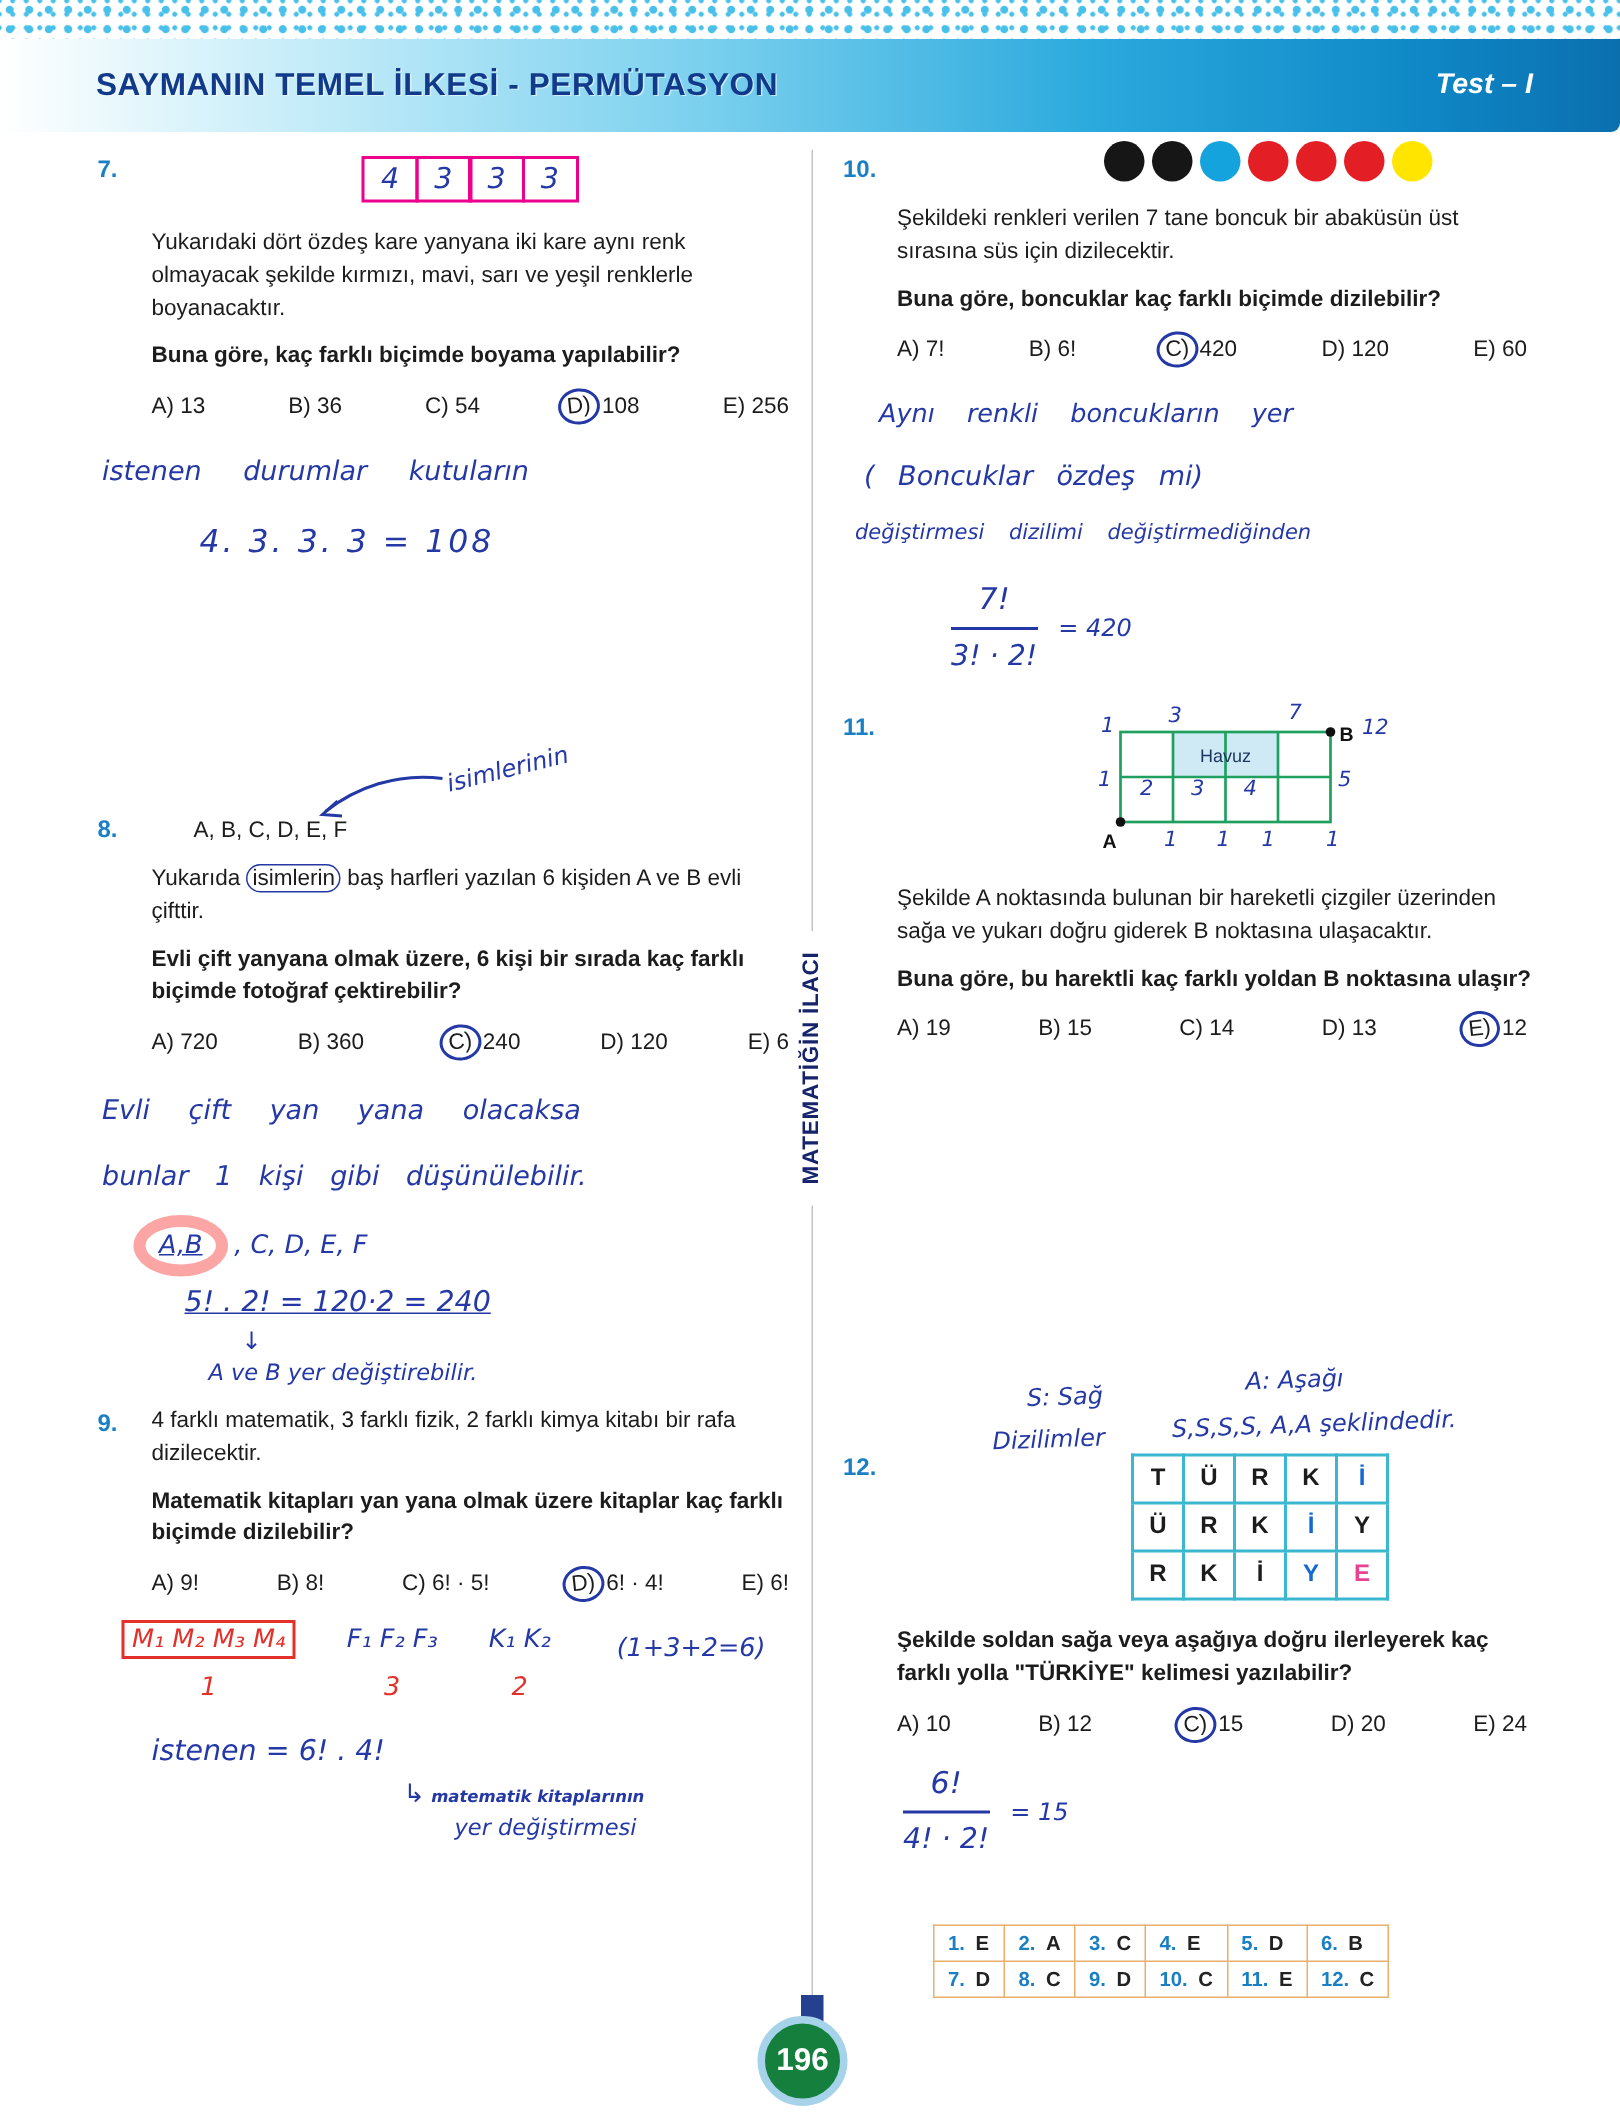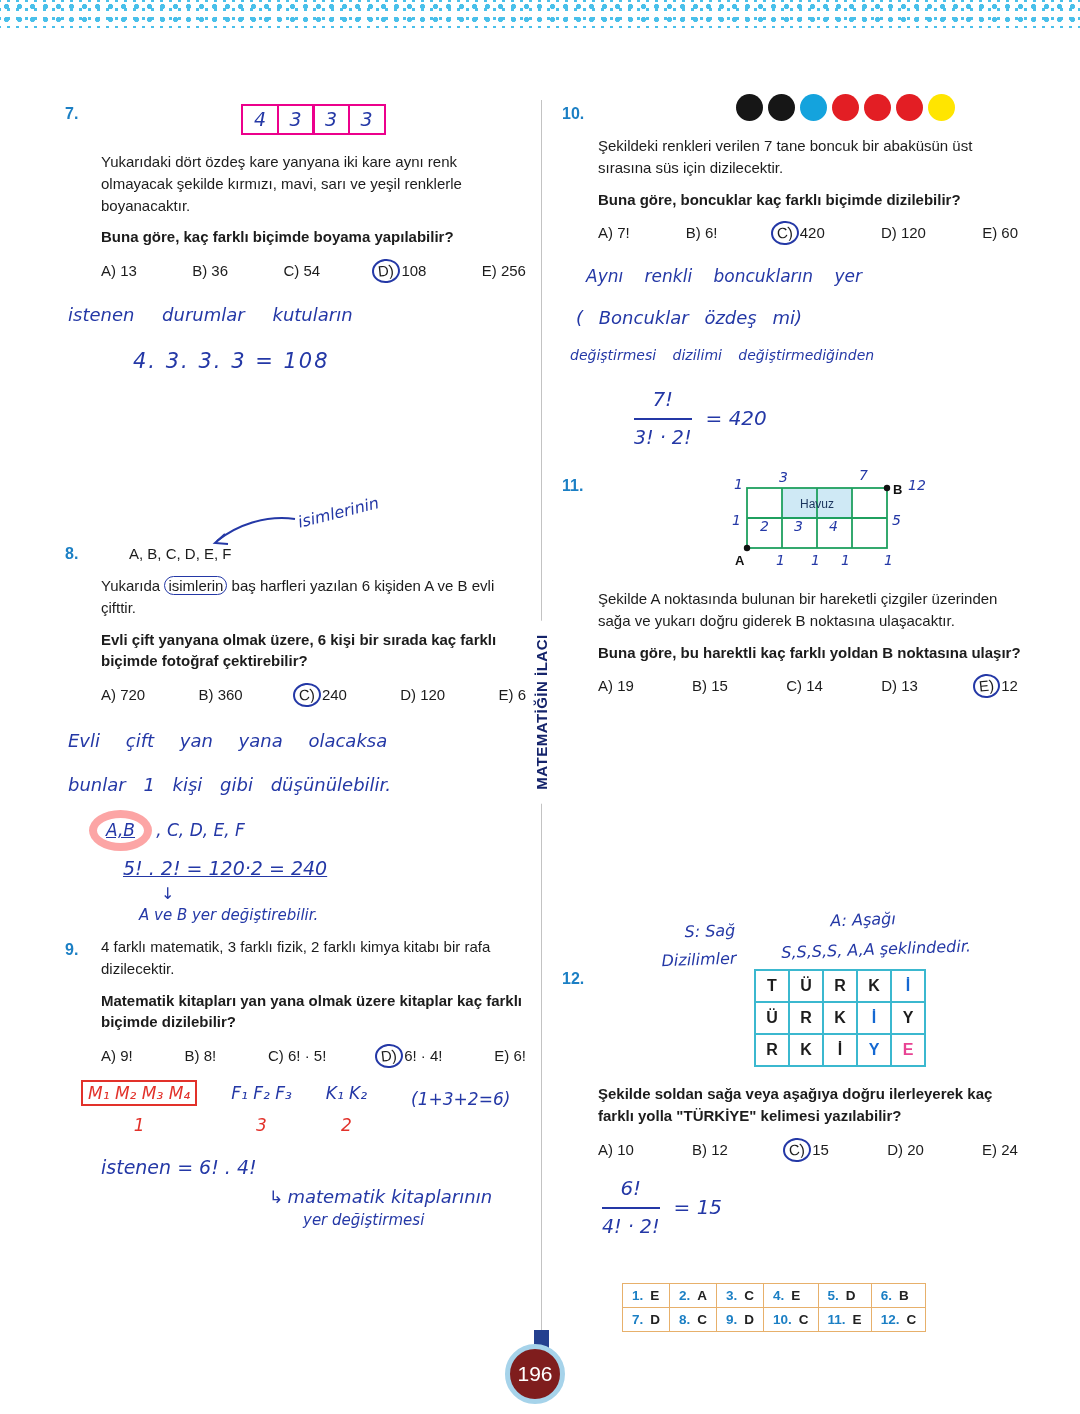--- a/index.html
+++ b/index.html
@@ -20,22 +20,22 @@
     text-shadow:1px 1px 0 rgba(255,255,255,.55); }
   .h-test { color:#fff; font-weight:bold; font-style:italic; font-size:19px; }
 
   
   .divider { position:absolute; left:541px; top:100px; width:1px; height:1240px; background:#c3c3c3; }
   .watermark { position:absolute; left:541px; top:712px; transform:translate(-50%,-50%) rotate(-90deg);
     background:#fff; padding:5px 14px; color:#15246b; font-weight:bold; font-size:15px;
     letter-spacing:.5px; white-space:nowrap; }
   .badge-tab { position:absolute; left:534px; top:1330px; width:15px; height:18px; background:#24408f; }
   .badge { position:absolute; left:505px; top:1344px; width:60px; height:60px; border-radius:50%;
-    background:#7f1d1d; border:5px solid #a6d3ea; display:flex; align-items:center; justify-content:center;
-    color:#fff; font-weight:normal; font-size:21px; }
+    background:#15803d; border:5px solid #a6d3ea; display:flex; align-items:center; justify-content:center;
+    color:#fff; font-weight:bold; font-size:21px; }
 
   
   .col { position:absolute; top:100px; }
   .col-left { left:65px; width:467px; }
   .col-right { left:562px; width:462px; }
   .qblock { position:absolute; left:0; width:100%; padding-left:36px; font-size:15px; line-height:1.45; }
   .q7b  { top:0; }   .q8b  { top:440px; } .q9b { top:836px; }
   .q10b { top:0; }   .q11b { top:372px; } .q12b { top:815px; }
   .akeyb { position:absolute; left:60px; top:1183px; }
   .qnum { position:absolute; left:0; top:2px; color:#1b7fc4; font-weight:bold; font-size:16px; }
@@ -49,21 +49,21 @@
   
   .hw { font-family:"DejaVu Sans", sans-serif; font-style:italic; color:#2438a6; font-size:17px; }
   .hw-red { color:#e2312a;font-style:italic; }
   .outd { margin-left:-33px; display:block; }
   .word-circ { border:1.8px solid #2438a6; border-radius:10px; padding:0 3px; }
   .hw-circle { border:8px solid #fca5a5; border-radius:50%; padding:2px 9px 3px;text-decoration:underline; }
   .mbox { border:2px solid #e2312a; padding:1px 5px; }
   .frac { display:inline-block; text-align:center; vertical-align:middle; }
   .frac .fnum { display:block; border-bottom:2px solid #2438a6; padding:0 12px 4px; font-size:20px; }
   .frac .fden { display:block; padding-top:4px; font-size:19px; }
-  .fres { font-size:20px; margin-left:14px; }
+  .fres { font-size:16px; margin-left:14px; }
 
   
   .boxes { display:flex; margin:4px 0 16px 140px; }
   .box { width:38px; height:31px; border:2.5px solid #ec008c; margin-left:-2.5px;
          display:flex; align-items:center; justify-content:center; font-size:19px; }
   .box:first-child { margin-left:0; }
 
   
   .q8names { position:relative; margin:3px 0 8px 28px; height:24px; }
   .anno { position:absolute; left:168px; top:-42px; transform:rotate(-14deg); font-size:16px; }
@@ -97,20 +97,24 @@
   .akey td { border:1.5px solid #e7b06b; padding:4px 9px; font-size:13.5px; white-space:nowrap; }
   .aknum { color:#1b7fc4; font-weight:bold; }
   .akans { font-weight:bold; color:#222; margin-left:7px; }
 </style>
 </head>
 <body>
 
 <div class="page">
 
   <div class="halftone"></div>
+  <div class="header-bar">
+    <span class="h-title">SAYMANIN TEMEL İLKESİ - PERMÜTASYON</span>
+    <span class="h-test">Test – I</span>
+  </div>
 
   <div class="divider"></div>
   <div class="watermark">MATEMATİĞİN İLACI</div>
   <div class="badge-tab"></div>
   <div class="badge">196</div>
 
   <div class="col col-left">
 
     <div class="qblock q7b">
       <span class="qnum">7.</span>
@@ -190,21 +194,21 @@
         <div class="grp">
           <span class="hw">K₁ K₂</span>
           <div class="hw hw-red cnt">2</div>
         </div>
         <span class="hw sum">(1+3+2=6)</span>
       </div>
       <div style="margin:16px 0 0 0;">
         <span class="hw" style="font-size:19px;">istenen =  6! . 4!</span>
         <div style="margin:2px 0 0 168px;">
           <span class="hw" style="font-size:17px;">↳</span>
-          <span class="hw" style="font-size:18px;">matematik  kitaplarının</span>
+          <span class="hw" style="font-size:11px;font-weight:bold;">matematik  kitaplarının</span>
           <div class="hw" style="font-size:15px; margin-left:34px;">yer  değiştirmesi</div>
         </div>
       </div>
     </div>
   </div>
 
   <div class="col col-right">
 
     <div class="qblock q10b">
       <span class="qnum">10.</span>

